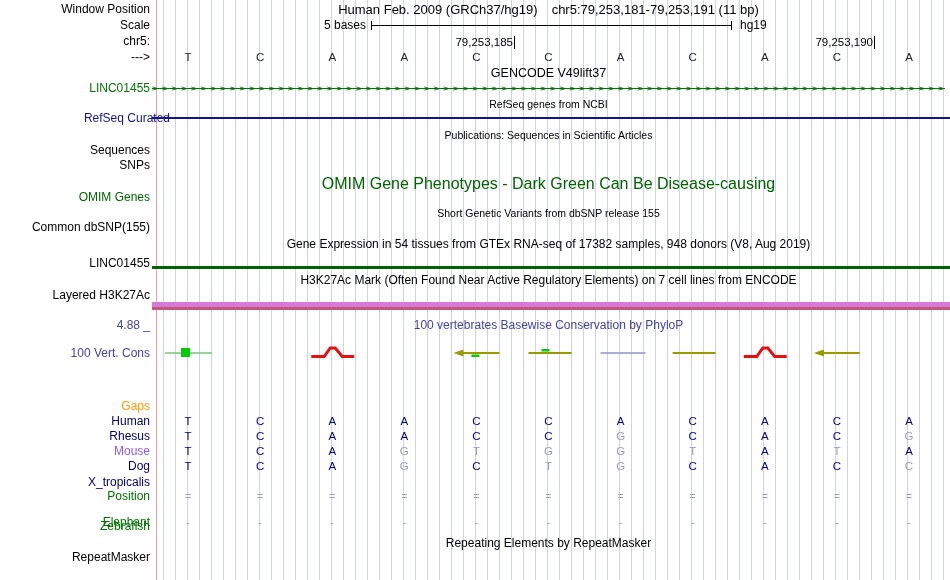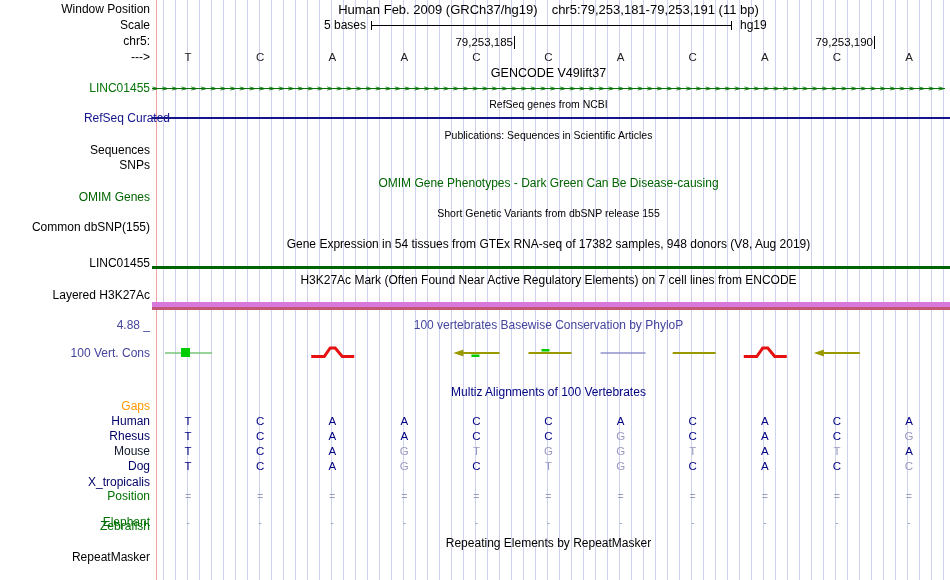--- a/index.html
+++ b/index.html
@@ -222,21 +222,21 @@
 
   <div class="row" style="top:143px">
     <div class="label">Sequences</div>
   </div>
   <div class="row" style="top:158px">
     <div class="label">SNPs</div>
   </div>
 
   <div class="row" style="top:176px">
     <div class="content">
-        <div class="ctitle dgreen" style="font-size:12px">OMIM Gene Phenotypes - Dark Green Can Be Disease-causing</div>
+        <div class="ctitle dgreen" style="font-size:16px">OMIM Gene Phenotypes - Dark Green Can Be Disease-causing</div>
       </div>
   </div>
   <div class="row" style="top:190px">
     <div class="label dgreen">OMIM Genes</div>
   </div>
 
   <div class="row" style="top:206px">
     <div class="content">
         <div class="ctitle small">Short Genetic Variants from dbSNP release 155</div>
       </div>
@@ -286,25 +286,20 @@
           <rect x="389.495" y="6" width="8" height="2.5" fill="#00cc00"></rect>
           <line x1="448.58500000000004" y1="10" x2="493.58500000000004" y2="10" stroke="#9090cc" stroke-width="1.5"></line>
           <line x1="520.6750000000001" y1="10" x2="563.6750000000001" y2="10" stroke="#9a9a00" stroke-width="2"></line>
           <path d="M591.765,13.5 L604.765,13.5 L610.765,5 L615.765,5 L622.765,13.5 L634.765,13.5" fill="none" stroke="#e61010" stroke-width="3"></path>
           <line x1="664.855" y1="10" x2="707.855" y2="10" stroke="#9a9a00" stroke-width="2"></line>
           <polygon points="661.855,10 671.855,6.5 671.855,13.5" fill="#9a9a00"></polygon>
         </svg>
     </div>
   </div>
 
-  <div class="row" style="top:385px">
-    <div class="content">
-        <div class="ctitle" style="font-size:12px;color:#000080">Multiz Alignments of 100 Vertebrates</div>
-      </div>
-  </div>
   <div id="alignment-rows">
       <div class="row" style="top: 399px;">
         <div class="label" style="color: rgb(255, 153, 0);">Gaps</div>
         <div class="content">
           <div class="cols">
             <span class="alncell-dark"></span>
             <span class="alncell-dark"></span>
             <span class="alncell-dark"></span>
             <span class="alncell-dark"></span>
             <span class="alncell-dark"></span>
@@ -347,21 +342,21 @@
             <span class="alncell-dark">C</span>
             <span class="alncell-dim">G</span>
             <span class="alncell-dark">C</span>
             <span class="alncell-dark">A</span>
             <span class="alncell-dark">C</span>
             <span class="alncell-dim">G</span>
           </div>
         </div>
       </div>
       <div class="row" style="top: 444px;">
-        <div class="label" style="color: #0f172a;">Mouse</div>
+        <div class="label" style="color: #8b5cf6;">Mouse</div>
         <div class="content">
           <div class="cols">
             <span class="alncell-dark">T</span>
             <span class="alncell-dark">C</span>
             <span class="alncell-dark">A</span>
             <span class="alncell-dim">G</span>
             <span class="alncell-dim">T</span>
             <span class="alncell-dim">G</span>
             <span class="alncell-dim">G</span>
             <span class="alncell-dim">T</span>

